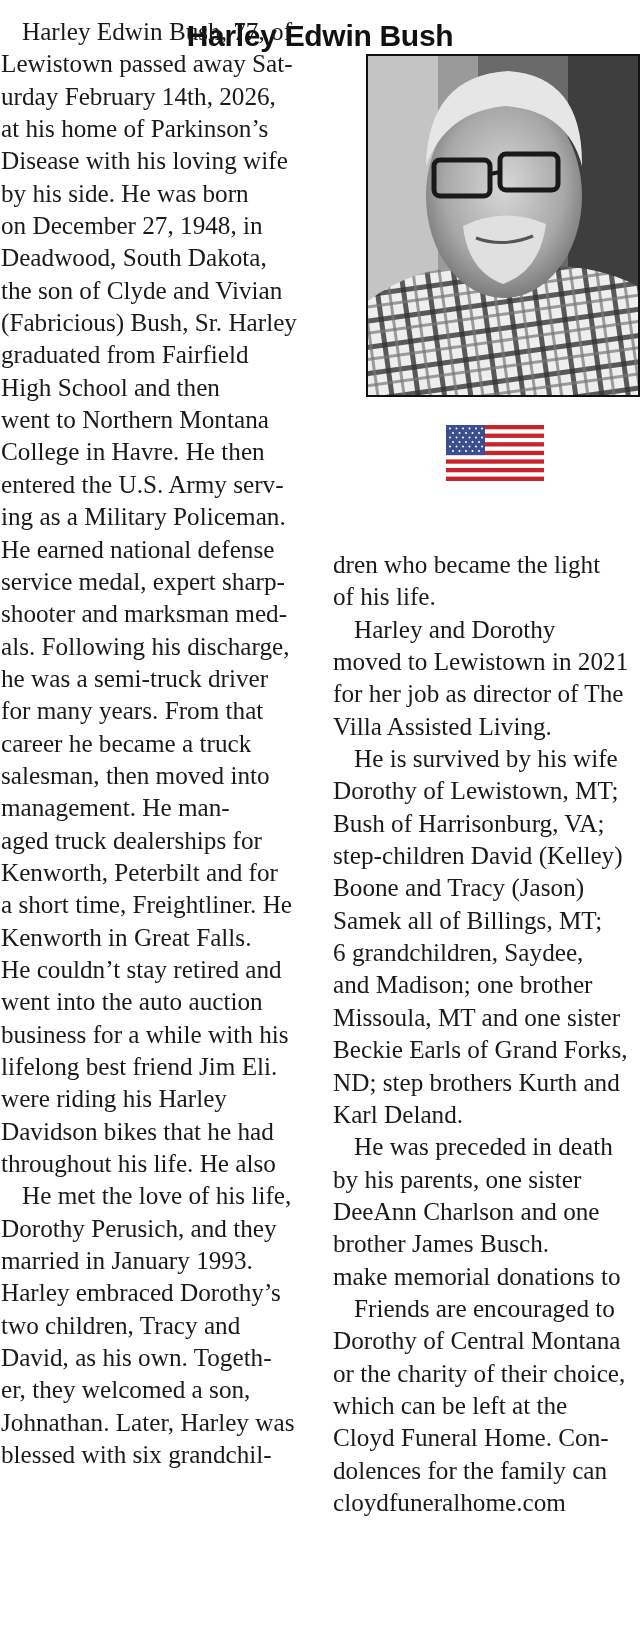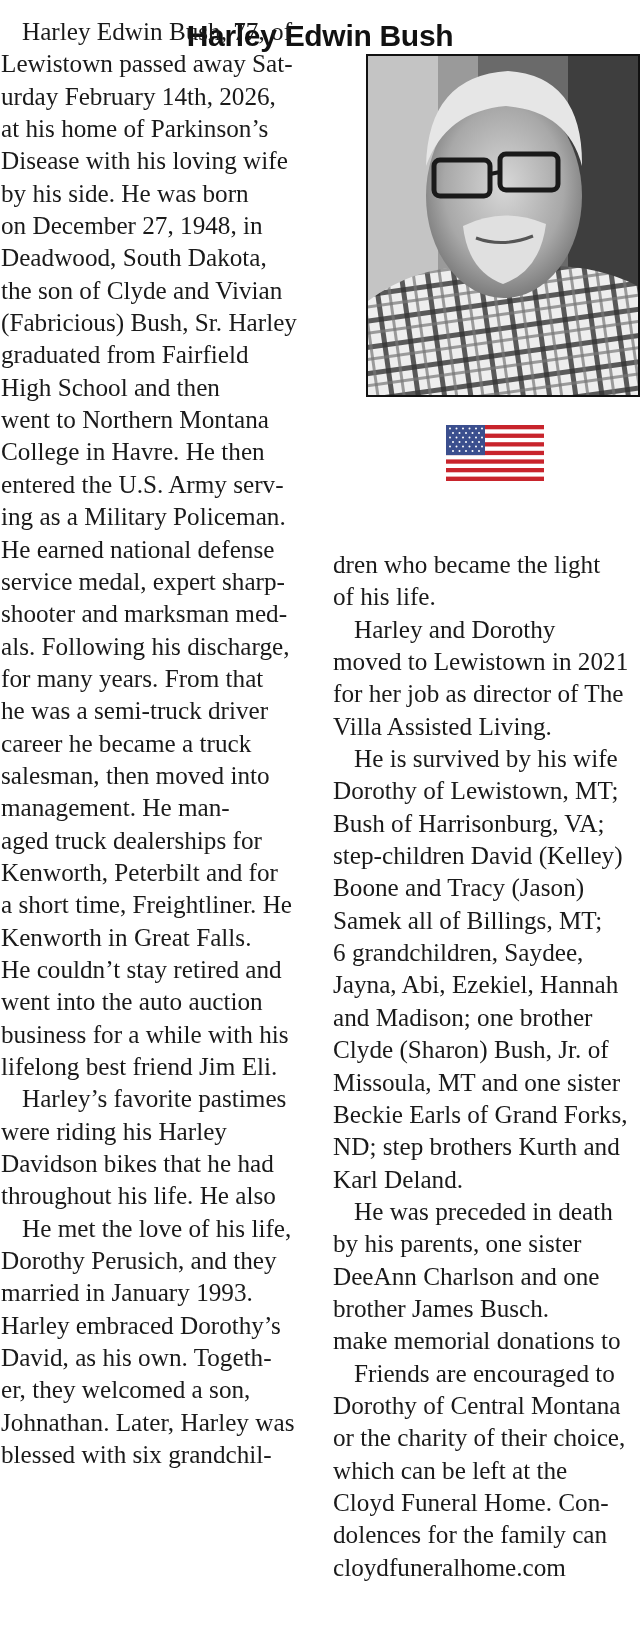--- a/index.html
+++ b/index.html
@@ -47,41 +47,41 @@
     <span class="line">graduated from Fairfield</span>
     <span class="line">High School and then</span>
     <span class="line">went to Northern Montana</span>
     <span class="line">College in Havre. He then</span>
     <span class="line">entered the U.S. Army serv-</span>
     <span class="line">ing as a Military Policeman.</span>
     <span class="line">He earned national defense</span>
     <span class="line">service medal, expert sharp-</span>
     <span class="line">shooter and marksman med-</span>
     <span class="line">als. Following his discharge,</span>
+    <span class="line">he was a semi-truck driver</span>
     <span class="line">for many years. From that</span>
-    <span class="line">he was a semi-truck driver</span>
     <span class="line">career he became a truck</span>
     <span class="line">salesman, then moved into</span>
     <span class="line">management. He man-</span>
     <span class="line">aged truck dealerships for</span>
     <span class="line">Kenworth, Peterbilt and for</span>
     <span class="line">a short time, Freightliner. He</span>
     <span class="line">Kenworth in Great Falls.</span>
     <span class="line">He couldn’t stay retired and</span>
     <span class="line">went into the auto auction</span>
     <span class="line">business for a while with his</span>
     <span class="line">lifelong best friend Jim Eli.</span>
-    <span class="line indent">Harley’s favorite pastimes</span>
     <span class="line">were riding his Harley</span>
     <span class="line">Davidson bikes that he had</span>
     <span class="line">throughout his life. He also</span>
     <span class="line indent">He met the love of his life,</span>
     <span class="line">Dorothy Perusich, and they</span>
     <span class="line">married in January 1993.</span>
     <span class="line">Harley embraced Dorothy’s</span>
+    <span class="line">two children, Tracy and</span>
     <span class="line">David, as his own. Togeth-</span>
     <span class="line">er, they welcomed a son,</span>
     <span class="line">Johnathan. Later, Harley was</span>
     <span class="line">blessed with six grandchil-</span>
   </div>
 
 <div class="photo-frame" aria-label="Portrait of Harley Edwin Bush">
   <svg width="270" height="339" viewBox="0 0 270 339">
     <defs>
       <pattern id="plaid" width="26" height="26" patternUnits="userSpaceOnUse" patternTransform="rotate(-8)">
@@ -170,23 +170,21 @@
     <span class="line">moved to Lewistown in 2021</span>
     <span class="line">for her job as director of The</span>
     <span class="line">Villa Assisted Living.</span>
     <span class="line indent">He is survived by his wife</span>
     <span class="line">Dorothy of Lewistown, MT;</span>
     <span class="line">Bush of Harrisonburg, VA;</span>
     <span class="line">step-children David (Kelley)</span>
     <span class="line">Boone and Tracy (Jason)</span>
     <span class="line">Samek all of Billings, MT;</span>
     <span class="line">6 grandchildren, Saydee,</span>
-    <span class="line">Jayna, Abi, Ezekiel, Hannah</span>
     <span class="line">and Madison; one brother</span>
-    <span class="line">Clyde (Sharon) Bush, Jr. of</span>
     <span class="line">Missoula, MT and one sister</span>
     <span class="line">Beckie Earls of Grand Forks,</span>
     <span class="line">ND; step brothers Kurth and</span>
     <span class="line">Karl Deland.</span>
     <span class="line indent">He was preceded in death</span>
     <span class="line">by his parents, one sister</span>
     <span class="line">DeeAnn Charlson and one</span>
     <span class="line">brother James Busch.</span>
     <span class="line">make memorial donations to</span>
     <span class="line indent">Friends are encouraged to</span>

